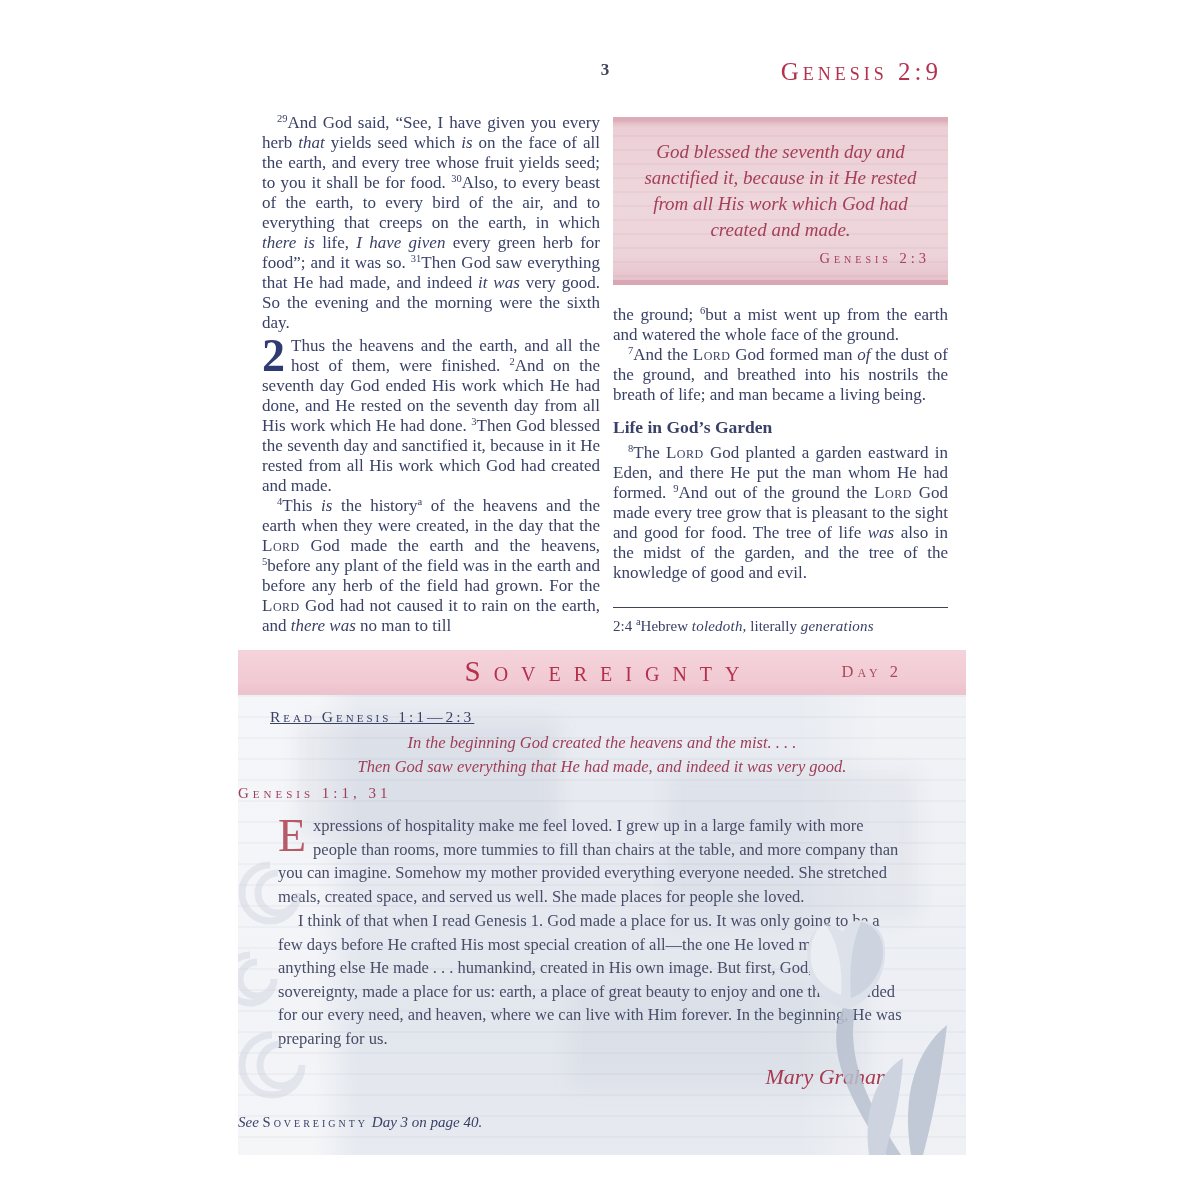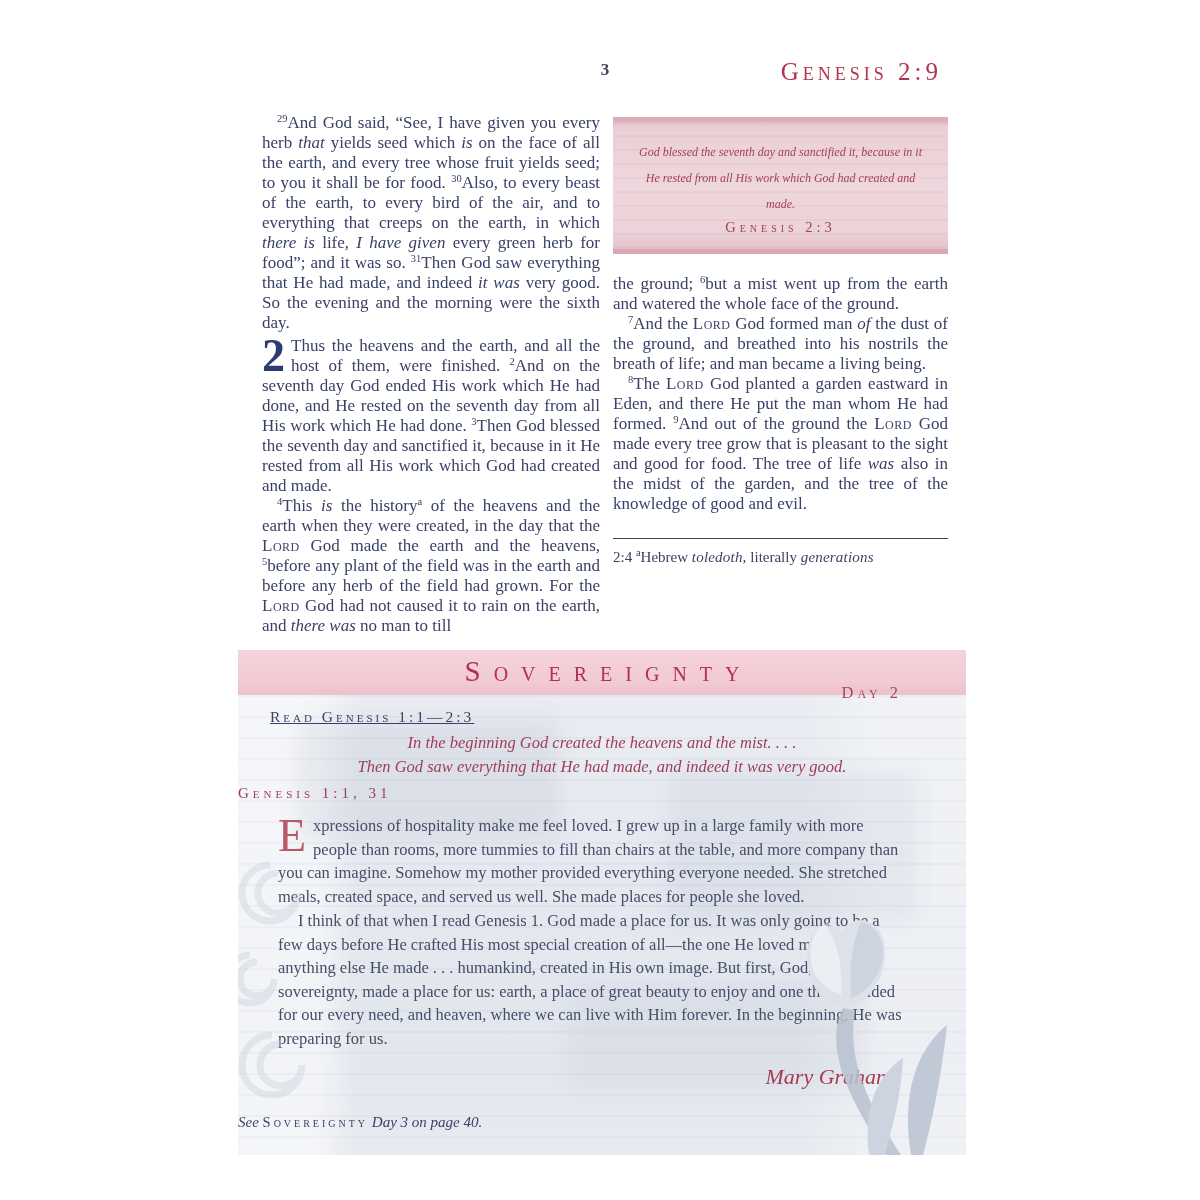--- a/index.html
+++ b/index.html
@@ -30,22 +30,22 @@
   .chapter-para{margin-top:3px;}
   .chapter-drop{float:left;font-size:46px;line-height:37px;font-weight:bold;color:var(--navy-strong);padding-right:6px;padding-top:1px;}
 
   
   .pull-quote{position:relative;margin:4px 0 20px 0;padding:18px 18px 12px 18px;
     background:linear-gradient(180deg,#e3b9c2 0,#eccfd6 7px,#eed7dc 50%,#ecd3d9 85%,#e6c3cc 100%);
     border-top:4px solid #dcacb8;border-bottom:5px solid #d8a7b3;}
   .pull-quote::before{content:"";position:absolute;inset:0;
     background:repeating-linear-gradient(180deg,rgba(140,90,110,.06) 0 2px,transparent 2px 14px);
     pointer-events:none;}
-  .pull-quote-text{position:relative;font-style:italic;text-align:center;font-size:12px;line-height:26px;color:var(--rose);}
-  .pull-quote-ref{position:relative;text-align:center;font-variant:small-caps;font-size:14.5px;letter-spacing:4px;color:var(--rose);}
+  .pull-quote-text{position:relative;font-style:italic;text-align:center;font-size:19px;line-height:26px;color:var(--rose);}
+  .pull-quote-ref{position:relative;text-align:right;font-variant:small-caps;font-size:14.5px;letter-spacing:4px;color:var(--rose);margin-top:5px;}
 
   .section-heading{font-weight:bold;font-size:17.5px;color:var(--navy);margin:12px 0 6px 0;text-align:left;}
   .footnote-block{margin-top:24px;}
   .footnote-rule{border:none;border-top:1.5px solid #3d4358;margin:0 0 8px 0;}
   .footnote{font-size:15px;text-align:left;color:var(--navy);}
   .footnote i{letter-spacing:.2px;}
 
   
   .devotional{position:absolute;left:238px;top:650px;width:728px;height:505px;
     background:linear-gradient(180deg,#eaedf2 0%,#e6e9f0 40%,#e2e6ed 75%,#e7eaf0 100%);overflow:hidden;}
@@ -55,21 +55,21 @@
       linear-gradient(90deg,rgba(255,255,255,.55) 0 78px,rgba(255,255,255,0) 120px 560px,rgba(255,255,255,.35) 640px 728px);
     pointer-events:none;}
   .ghost-patch{position:absolute;background:rgba(120,130,158,.10);filter:blur(10px);border-radius:8px;pointer-events:none;}
   .gp1{left:60px;top:70px;width:260px;height:120px;}
   .gp2{left:430px;top:120px;width:250px;height:150px;opacity:.8;}
   .gp3{left:330px;top:330px;width:300px;height:110px;opacity:.6;}
 
   .dev-band{position:relative;height:45px;background:linear-gradient(180deg,#f5d3da 0%,#f1cad3 70%,#ecc2cc 100%);}
   .dev-title{position:absolute;left:0;right:0;top:5px;text-align:center;font-variant:small-caps;
     font-size:29px;letter-spacing:13px;color:var(--red);text-indent:13px;}
-  .dev-day{position:absolute;right:64px;top:12px;font-variant:small-caps;font-size:16.5px;letter-spacing:4px;color:#a84a58;margin-top:21px;}
+  .dev-day{position:absolute;right:64px;top:12px;font-variant:small-caps;font-size:16.5px;letter-spacing:4px;color:#a84a58;}
 
   .dev-read{position:relative;margin:13px 0 0 32px;font-variant:small-caps;font-size:15.5px;letter-spacing:3px;color:var(--navy);text-decoration:underline;}
   .dev-quote{position:relative;text-align:center;font-style:italic;font-size:16.5px;line-height:24px;color:var(--quote-red);margin-top:5px;}
   .dev-quote-ref{position:relative;text-align:left;font-variant:small-caps;font-size:15px;letter-spacing:4px;color:var(--quote-red);margin-top:6px;}
 
   .dev-body{position:relative;margin:12px 60px 0 40px;font-size:16.5px;line-height:23.5px;color:var(--dev-text);text-align:left;}
   .dev-drop{float:left;font-size:46px;line-height:40px;color:var(--dropcap-red);padding:2px 7px 0 0;}
   .dev-p2{text-indent:20px;margin-top:1px;}
 
   .dev-signature{position:relative;text-align:right;padding-right:74px;font-style:italic;font-size:22px;color:var(--sig-red);margin-top:14px;}
@@ -95,20 +95,21 @@
     <p class="indent"><sup>4</sup>This <i>is</i> the history<sup>a</sup> of the heavens and the earth when they were created, in the day that the <span class="lord">Lord</span> God made the earth and the heavens, <sup>5</sup>before any plant of the field was in the earth and before any herb of the field had grown. For the <span class="lord">Lord</span> God had not caused it to rain on the earth, and <i>there was</i> no man to till</p>
   </div>
 
   <div class="col col-right bible">
     <div class="pull-quote">
       <div class="pull-quote-text">God blessed the seventh day and sanctified it, because in it He rested from all His work which God had created and made.</div>
       <div class="pull-quote-ref">Genesis 2:3</div>
     </div>
     <p>the ground; <sup>6</sup>but a mist went up from the earth and watered the whole face of the ground.</p>
     <p class="indent"><sup>7</sup>And the <span class="lord">Lord</span> God formed man <i>of</i> the dust of the ground, and breathed into his nostrils the breath of life; and man became a living being.</p>
+    <div class="section-heading">Life in God’s Garden</div>
     <p class="indent"><sup>8</sup>The <span class="lord">Lord</span> God planted a garden eastward in Eden, and there He put the man whom He had formed. <sup>9</sup>And out of the ground the <span class="lord">Lord</span> God made every tree grow that is pleasant to the sight and good for food. The tree of life <i>was</i> also in the midst of the garden, and the tree of the knowledge of good and evil.</p>
     <div class="footnote-block">
       <hr class="footnote-rule">
       <div class="footnote">2:4 <sup>a</sup>Hebrew <i>toledoth,</i> literally <i>generations</i></div>
     </div>
   </div>
 
   <div class="devotional">
     <div class="ghost-patch gp1"></div>
     <div class="ghost-patch gp2"></div>

